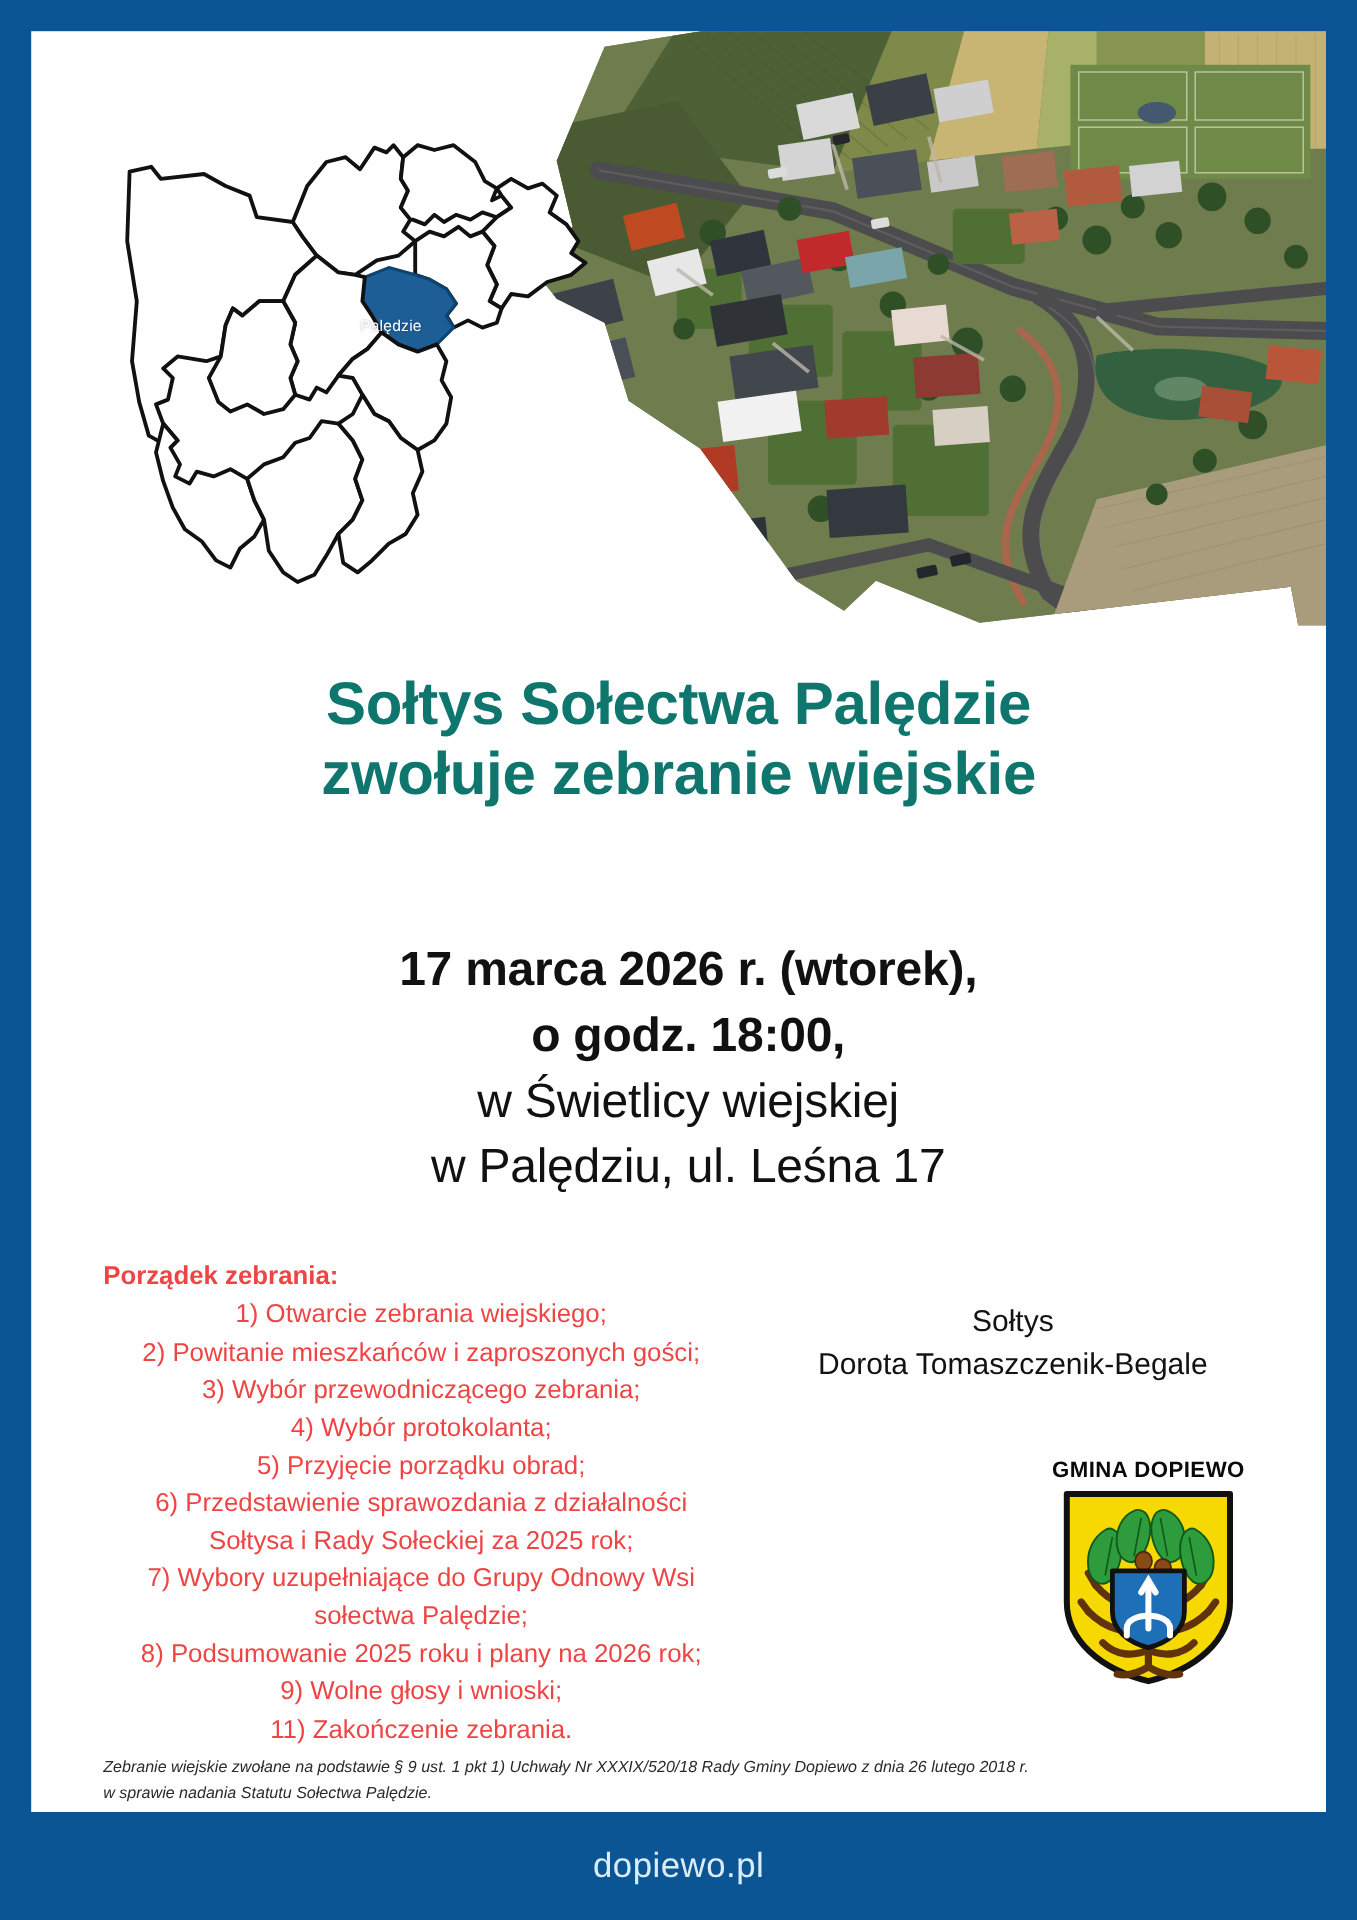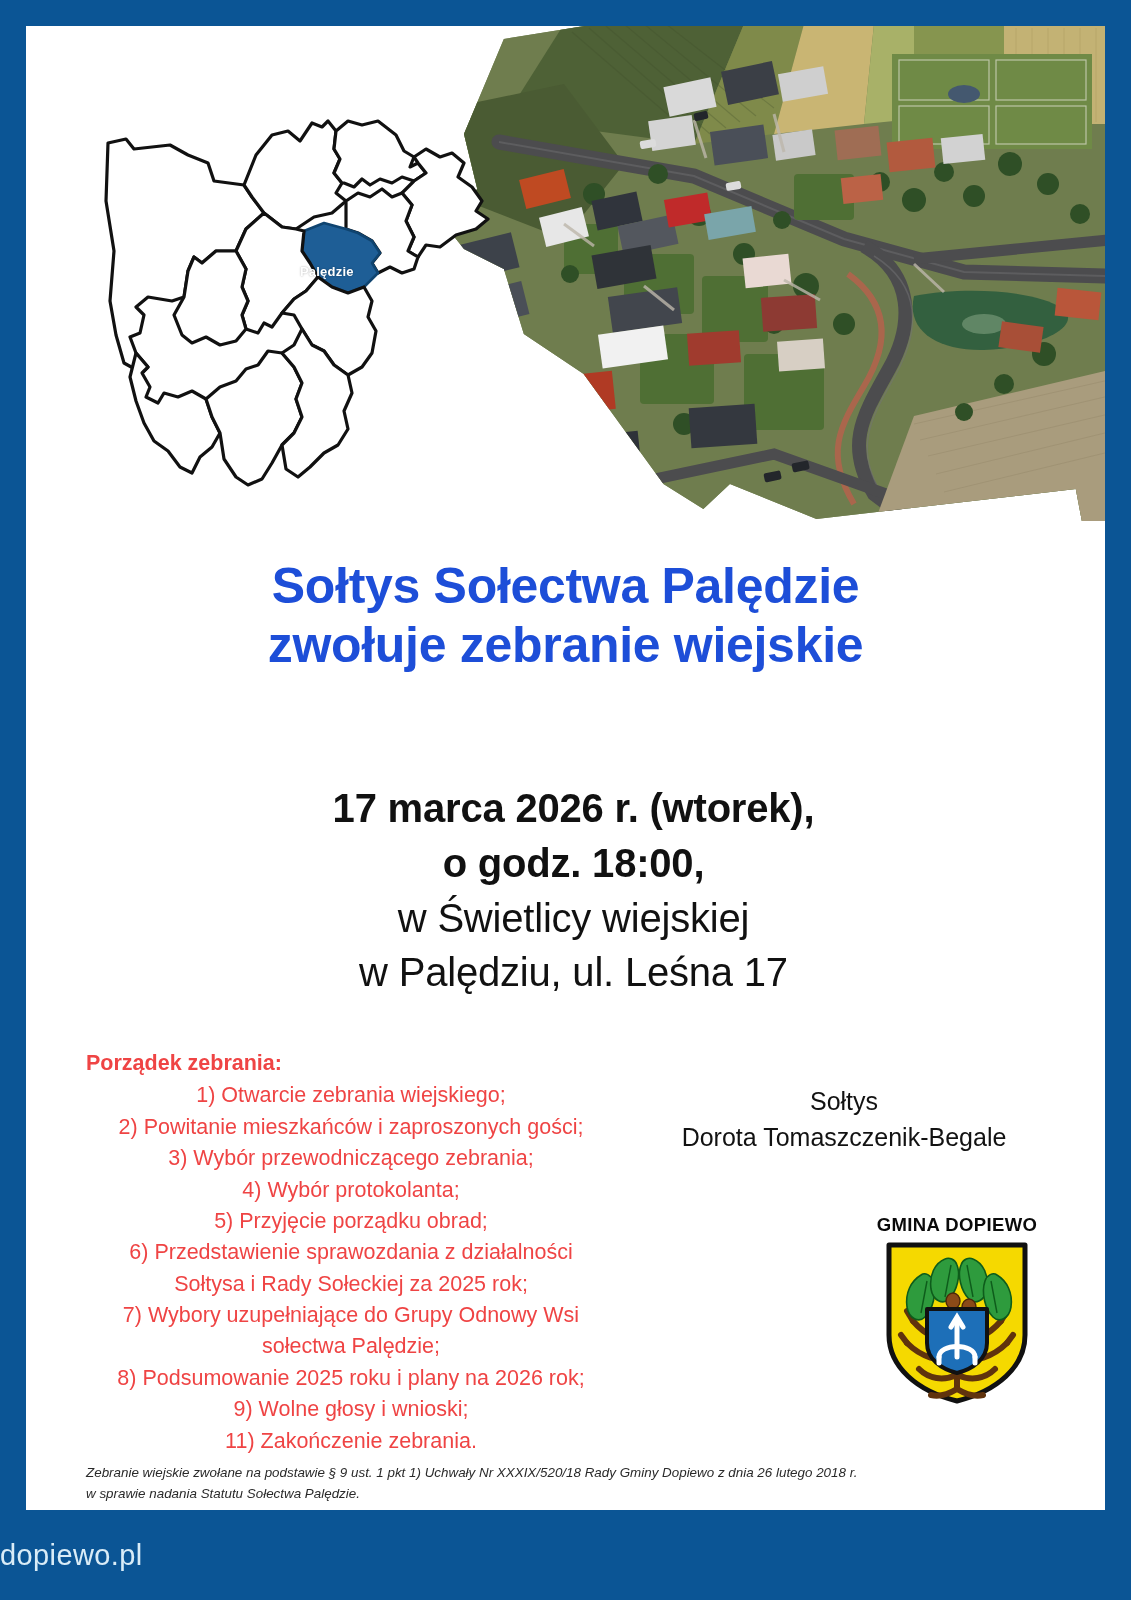--- a/index.html
+++ b/index.html
@@ -41,31 +41,31 @@
 
   
   .gmina-map{
     position:absolute;left:70px;top:75px;width:420px;height:400px;
   }
   .gmina-map svg{display:block;width:100%;height:100%;}
   .gmina-label{
     position:absolute;
     left:204px;top:163px;
     color:#ffffff;
-    font-size:13px;font-weight:bold;
+    font-size:13px;font-weight:normal;
     letter-spacing:.2px;
     white-space:nowrap;
     text-shadow:0 0 2px rgba(0,0,0,.35);
   }
 
   
   .headline{
     position:absolute;left:0;top:531px;width:1079px;
     text-align:center;
-    color:#1d4ed8;
+    color:#0f766e;
     font-weight:bold;
     font-size:50px;
     line-height:1.17;
     letter-spacing:-.3px;
   }
   .headline div{white-space:nowrap;}
 
   
   .when{
     position:absolute;left:0;top:755px;width:1079px;
@@ -110,21 +110,21 @@
     position:absolute;left:60px;top:1437px;width:960px;
     color:#2a2a2a;font-style:italic;
     font-size:13.4px;line-height:1.55;
   }
   .footnote div{white-space:nowrap;}
 
   
   .bottombar{
     position:absolute;left:0;top:1510px;width:1131px;height:90px;
     background:#0b5595;
-    display:flex;align-items:center;justify-content:flex-start;
+    display:flex;align-items:center;justify-content:center;
   }
   .bottombar .url{
     color:#d9ecf7;font-size:29px;letter-spacing:.4px;
   }
 </style>
 </head>
 <body>
 
 <div class="poster">
 

